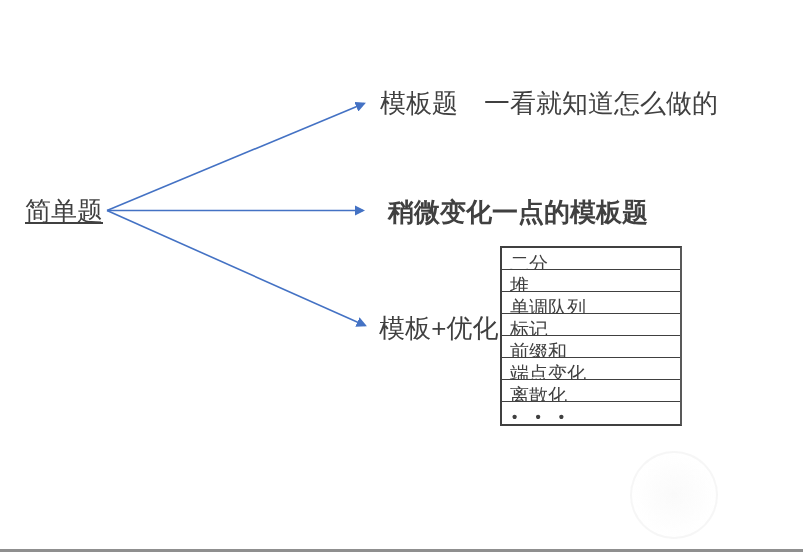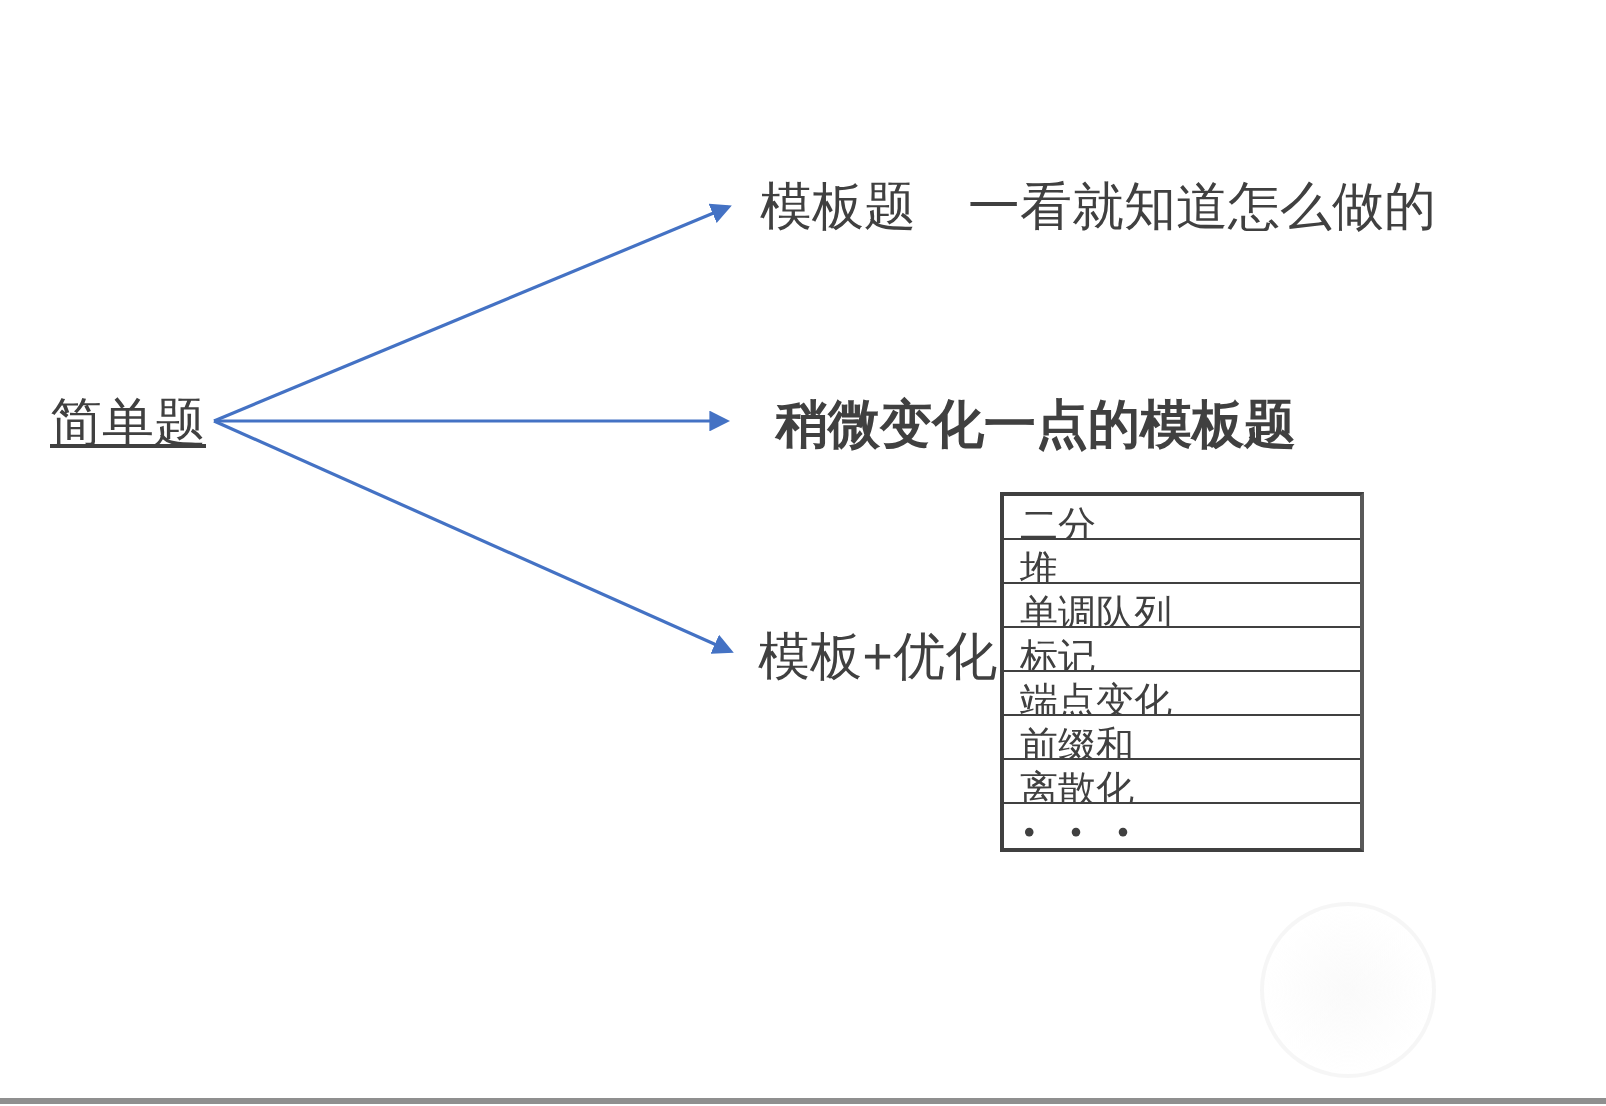--- a/index.html
+++ b/index.html
@@ -109,21 +109,21 @@
   <div class="label branch-2">稍微变化一点的模板题</div>
   <div class="label branch-3">模板+优化</div>
 
   <div class="watermark"></div>
 
   <div class="opt-table">
     <div class="trow">二分</div>
     <div class="trow">堆</div>
     <div class="trow">单调队列</div>
     <div class="trow">标记</div>
+    <div class="trow">前缀和</div>
     <div class="trow">端点变化</div>
-    <div class="trow">前缀和</div>
     <div class="trow">离散化</div>
     <div class="trow">• • •</div>
   </div>
 
   <div class="bottom-edge"></div>
 
 </div>
 
 </body></html>

